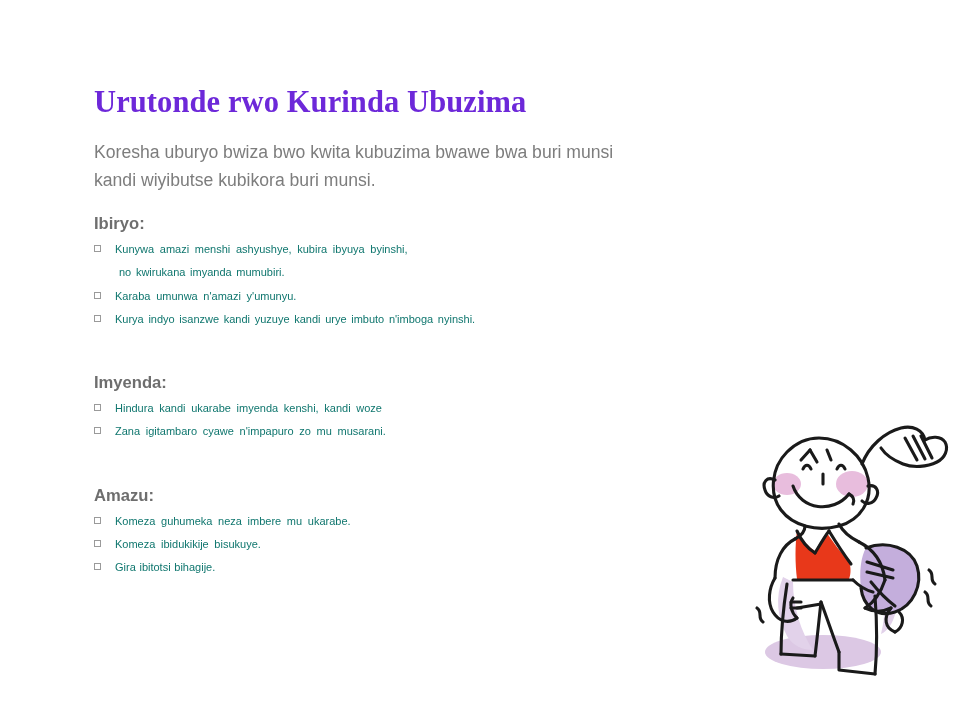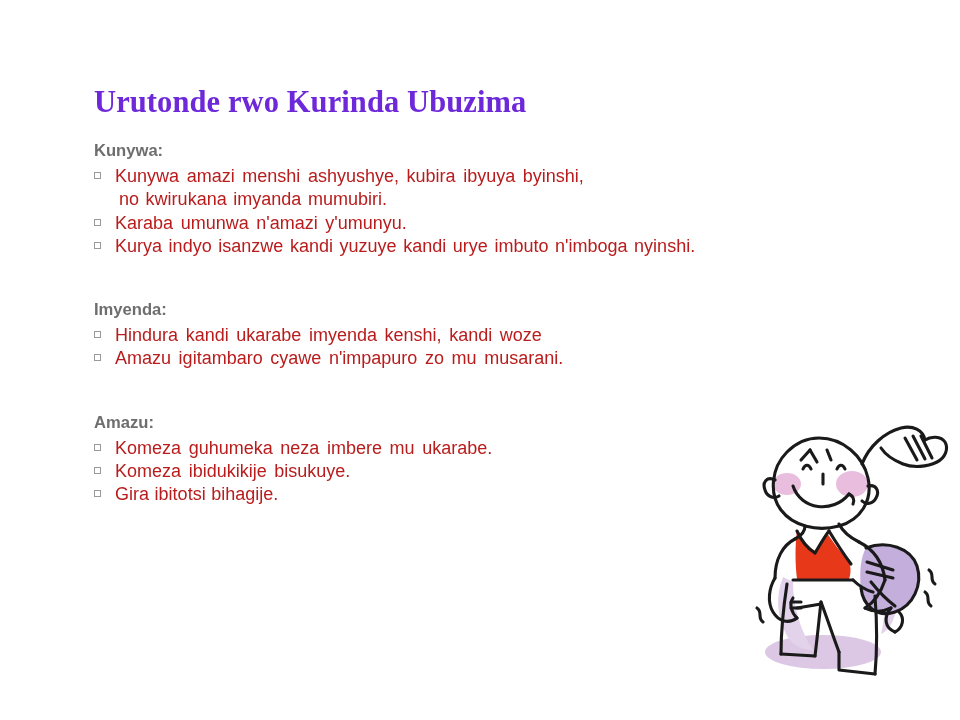--- a/index.html
+++ b/index.html
@@ -67,22 +67,22 @@
 
   ul.checklist {
     list-style: none;
     margin: 0;
     padding: 0;
   }
 
   ul.checklist > li {
     position: relative;
     padding-left: 21px;
-    color: #b91c1c;
-    font-size: 18px;
+    color: #0f766e;
+    font-size: 11px;
     line-height: 23.3px;
     margin: 0;
   }
 
   ul.checklist > li .box {
     position: absolute;
     left: 0;
     top: 7px;
     width: 7px;
     height: 7px;
@@ -116,23 +116,27 @@
 </style>
 </head>
 <body>
 
 <div id="slide">
 
   <div id="content">
 
     <h1 id="page-title">Urutonde rwo Kurinda Ubuzima</h1>
 
+    <p id="intro">
+      <span class="ln">Koresha uburyo bwiza bwo kwita kubuzima bwawe bwa buri munsi</span>
+      <span class="ln">kandi wiyibutse kubikora buri munsi.</span>
+    </p>
 
     <div class="section">
-      <div class="section-heading">Kunywa:</div>
+      <div class="section-heading">Ibiryo:</div>
       <ul class="checklist">
         <li>
           <span class="box"></span>
           <span class="line ws1">Kunywa amazi menshi ashyushye, kubira ibyuya byinshi,</span>
           <span class="line cont ws2">no kwirukana imyanda mumubiri.</span>
         </li>
         <li>
           <span class="box"></span>
           <span class="line ws1">Karaba umunwa n'amazi y'umunyu.</span>
         </li>
@@ -145,21 +149,21 @@
 
     <div class="section">
       <div class="section-heading">Imyenda:</div>
       <ul class="checklist">
         <li>
           <span class="box"></span>
           <span class="line ws1">Hindura kandi ukarabe imyenda kenshi, kandi woze</span>
         </li>
         <li>
           <span class="box"></span>
-          <span class="line ws1">Amazu igitambaro cyawe n'impapuro zo mu musarani.</span>
+          <span class="line ws1">Zana igitambaro cyawe n'impapuro zo mu musarani.</span>
         </li>
       </ul>
     </div>
 
     <div class="section">
       <div class="section-heading">Amazu:</div>
       <ul class="checklist">
         <li>
           <span class="box"></span>
           <span class="line ws1">Komeza guhumeka neza imbere mu ukarabe.</span>

